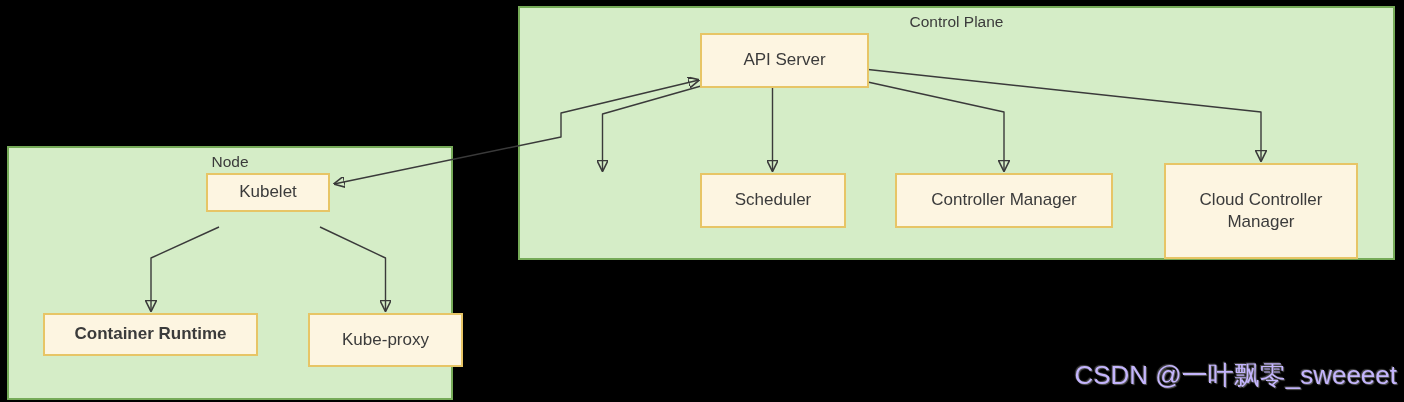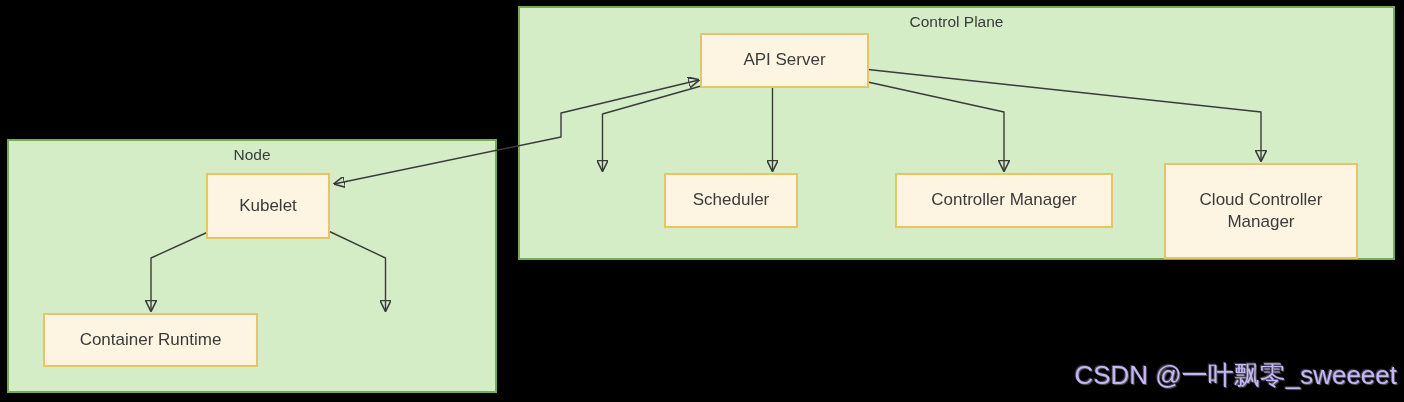--- a/index.html
+++ b/index.html
@@ -24,43 +24,43 @@
   .group-label {
     position: absolute;
     top: 5px;
     left: 0;
     right: 0;
     text-align: center;
     font-size: 15.5px;
     color: #3b3b3b;
   }
   #group-control-plane { left: 518px; top: 6px;  width: 877px; height: 254px; }
-  #group-node          { left: 7px;  top: 139px; width: 490px; height: 254px; }
+  #group-node          { left: 7px;  top: 146px; width: 446px; height: 254px; }
 
   .dnode {
     position: absolute;
     background: #fdf5e1;
     border: 2px solid #e7c566;
     box-sizing: border-box;
     display: flex;
     align-items: center;
     justify-content: center;
     text-align: center;
     font-size: 17px;
     color: #3b3b3b;
     line-height: 1.3;
     padding: 2px 6px;
   }
   #node-api-server         { left: 700px;  top: 33px;  width: 169px; height: 55px; }
   #node-etcd               { left: 555px;  top: 173px; width: 95px;  height: 55px; }
-  #node-scheduler          { left: 664px;  top: 173px; width: 134px; height: 55px; }
+  #node-scheduler          { left: 700px;  top: 173px; width: 146px; height: 55px; }
   #node-controller-manager { left: 895px;  top: 173px; width: 218px; height: 55px; }
   #node-cloud-controller-manager { left: 1164px; top: 163px; width: 194px; height: 96px; }
-  #node-kubelet            { left: 206px;  top: 173px; width: 124px; height: 66px; }
-  #node-container-runtime  { left: 43px;   top: 313px; width: 215px; height: 54px; }
+  #node-kubelet            { left: 206px;  top: 173px; width: 124px; height: 39px; }
+  #node-container-runtime  { left: 43px;   top: 313px; width: 215px; height: 43px; font-weight: bold; }
   #node-kube-proxy         { left: 308px;  top: 313px; width: 155px; height: 54px; }
 
   #edge-layer {
     position: absolute;
     left: 0;
     top: 0;
     width: 1404px;
     height: 402px;
     pointer-events: none;
   }
@@ -114,16 +114,17 @@
   <div class="dnode" id="node-scheduler">Scheduler</div>
 
   <div class="dnode" id="node-controller-manager">Controller Manager</div>
 
   <div class="dnode" id="node-cloud-controller-manager">Cloud Controller Manager</div>
 
   <div class="dnode" id="node-kubelet">Kubelet</div>
 
   <div class="dnode" id="node-container-runtime">Container Runtime</div>
 
+  <div class="dnode" id="node-kube-proxy">Kube-proxy</div>
 
   <div id="watermark">CSDN @一叶飘零_sweeeet</div>
 
 </div>
 
 </body></html>

